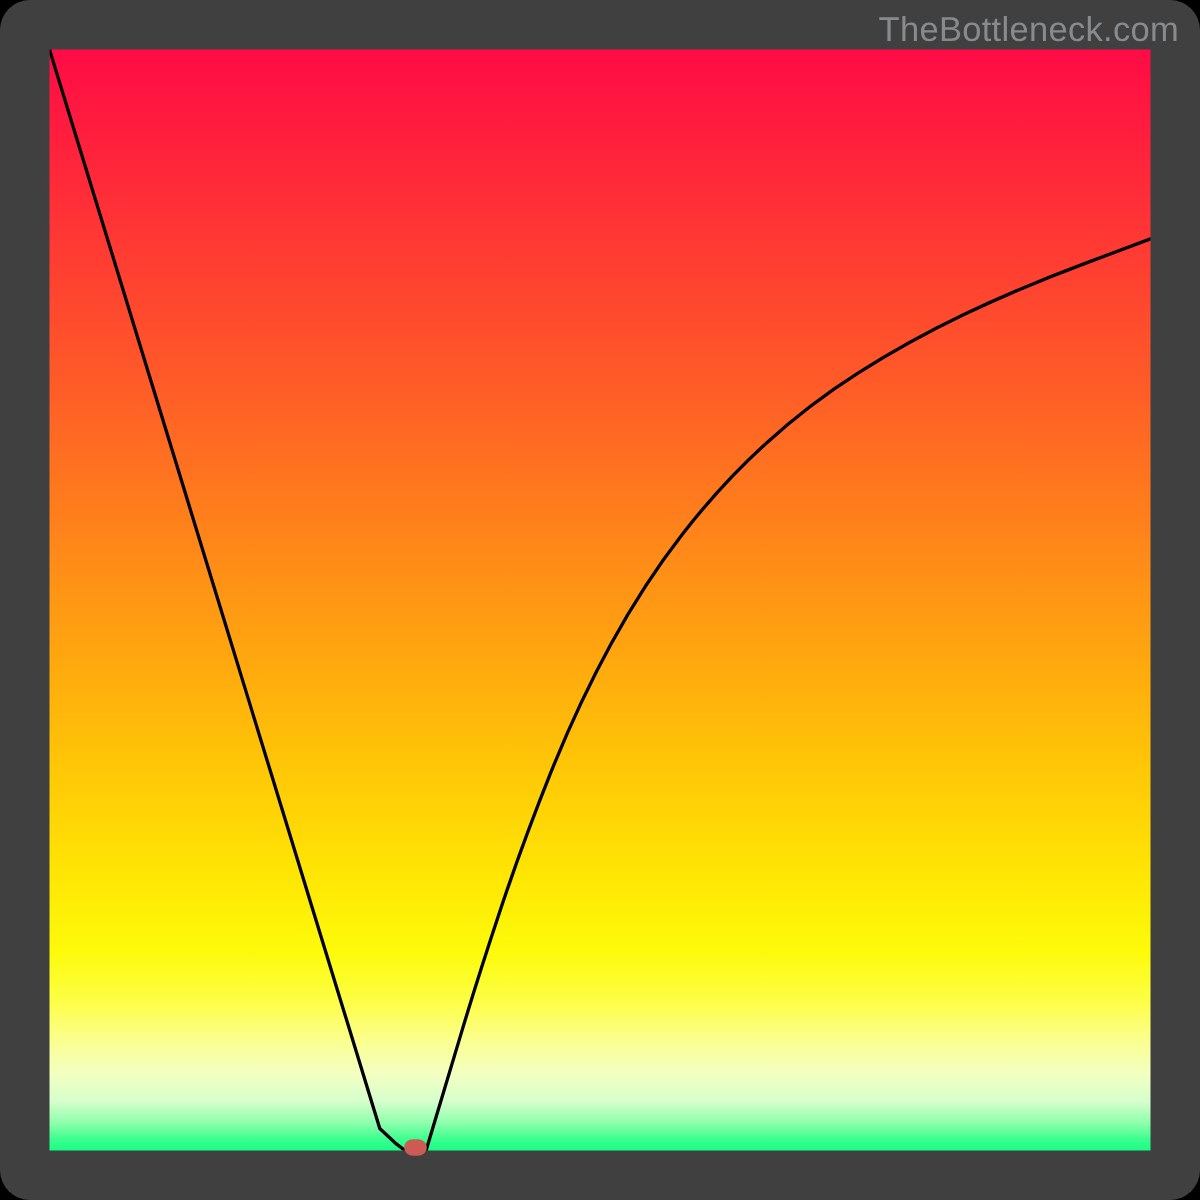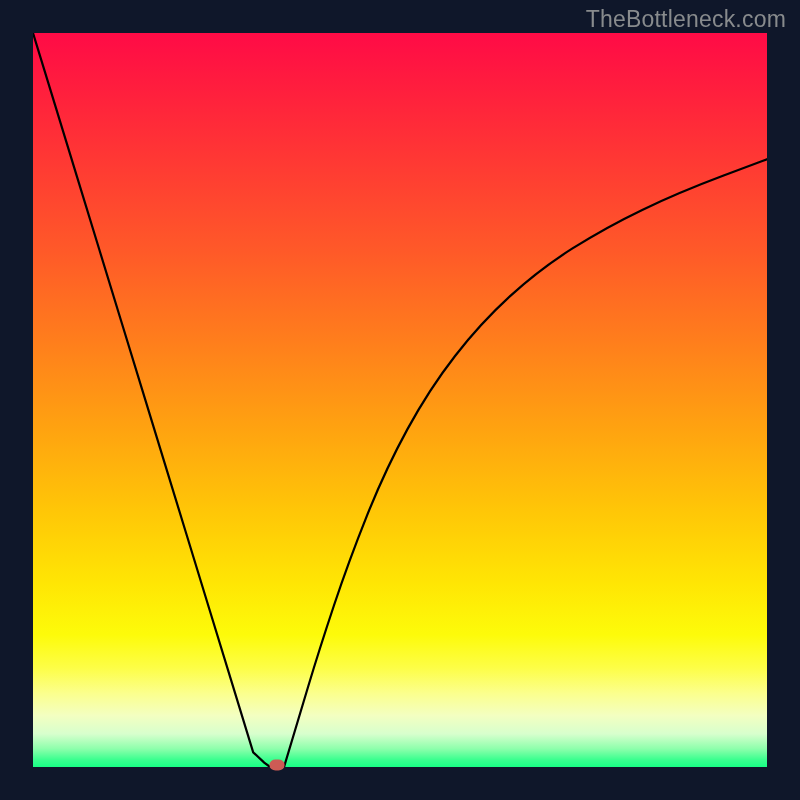--- a/index.html
+++ b/index.html
@@ -8,21 +8,22 @@
     width: 800px;
     height: 800px;
     overflow: hidden;
     background: #000;
     font-family: Arial, Helvetica, sans-serif;
   }
   .stage {
     position: relative;
     width: 800px;
     height: 800px;
-    background: #0f172a;
+    background: #404040;
+    border-radius: 20px;
   }
   .plot {
     position: absolute;
     left: 33px;
     top: 33px;
     width: 734px;
     height: 734px;
     
     background: linear-gradient(
       to bottom,

